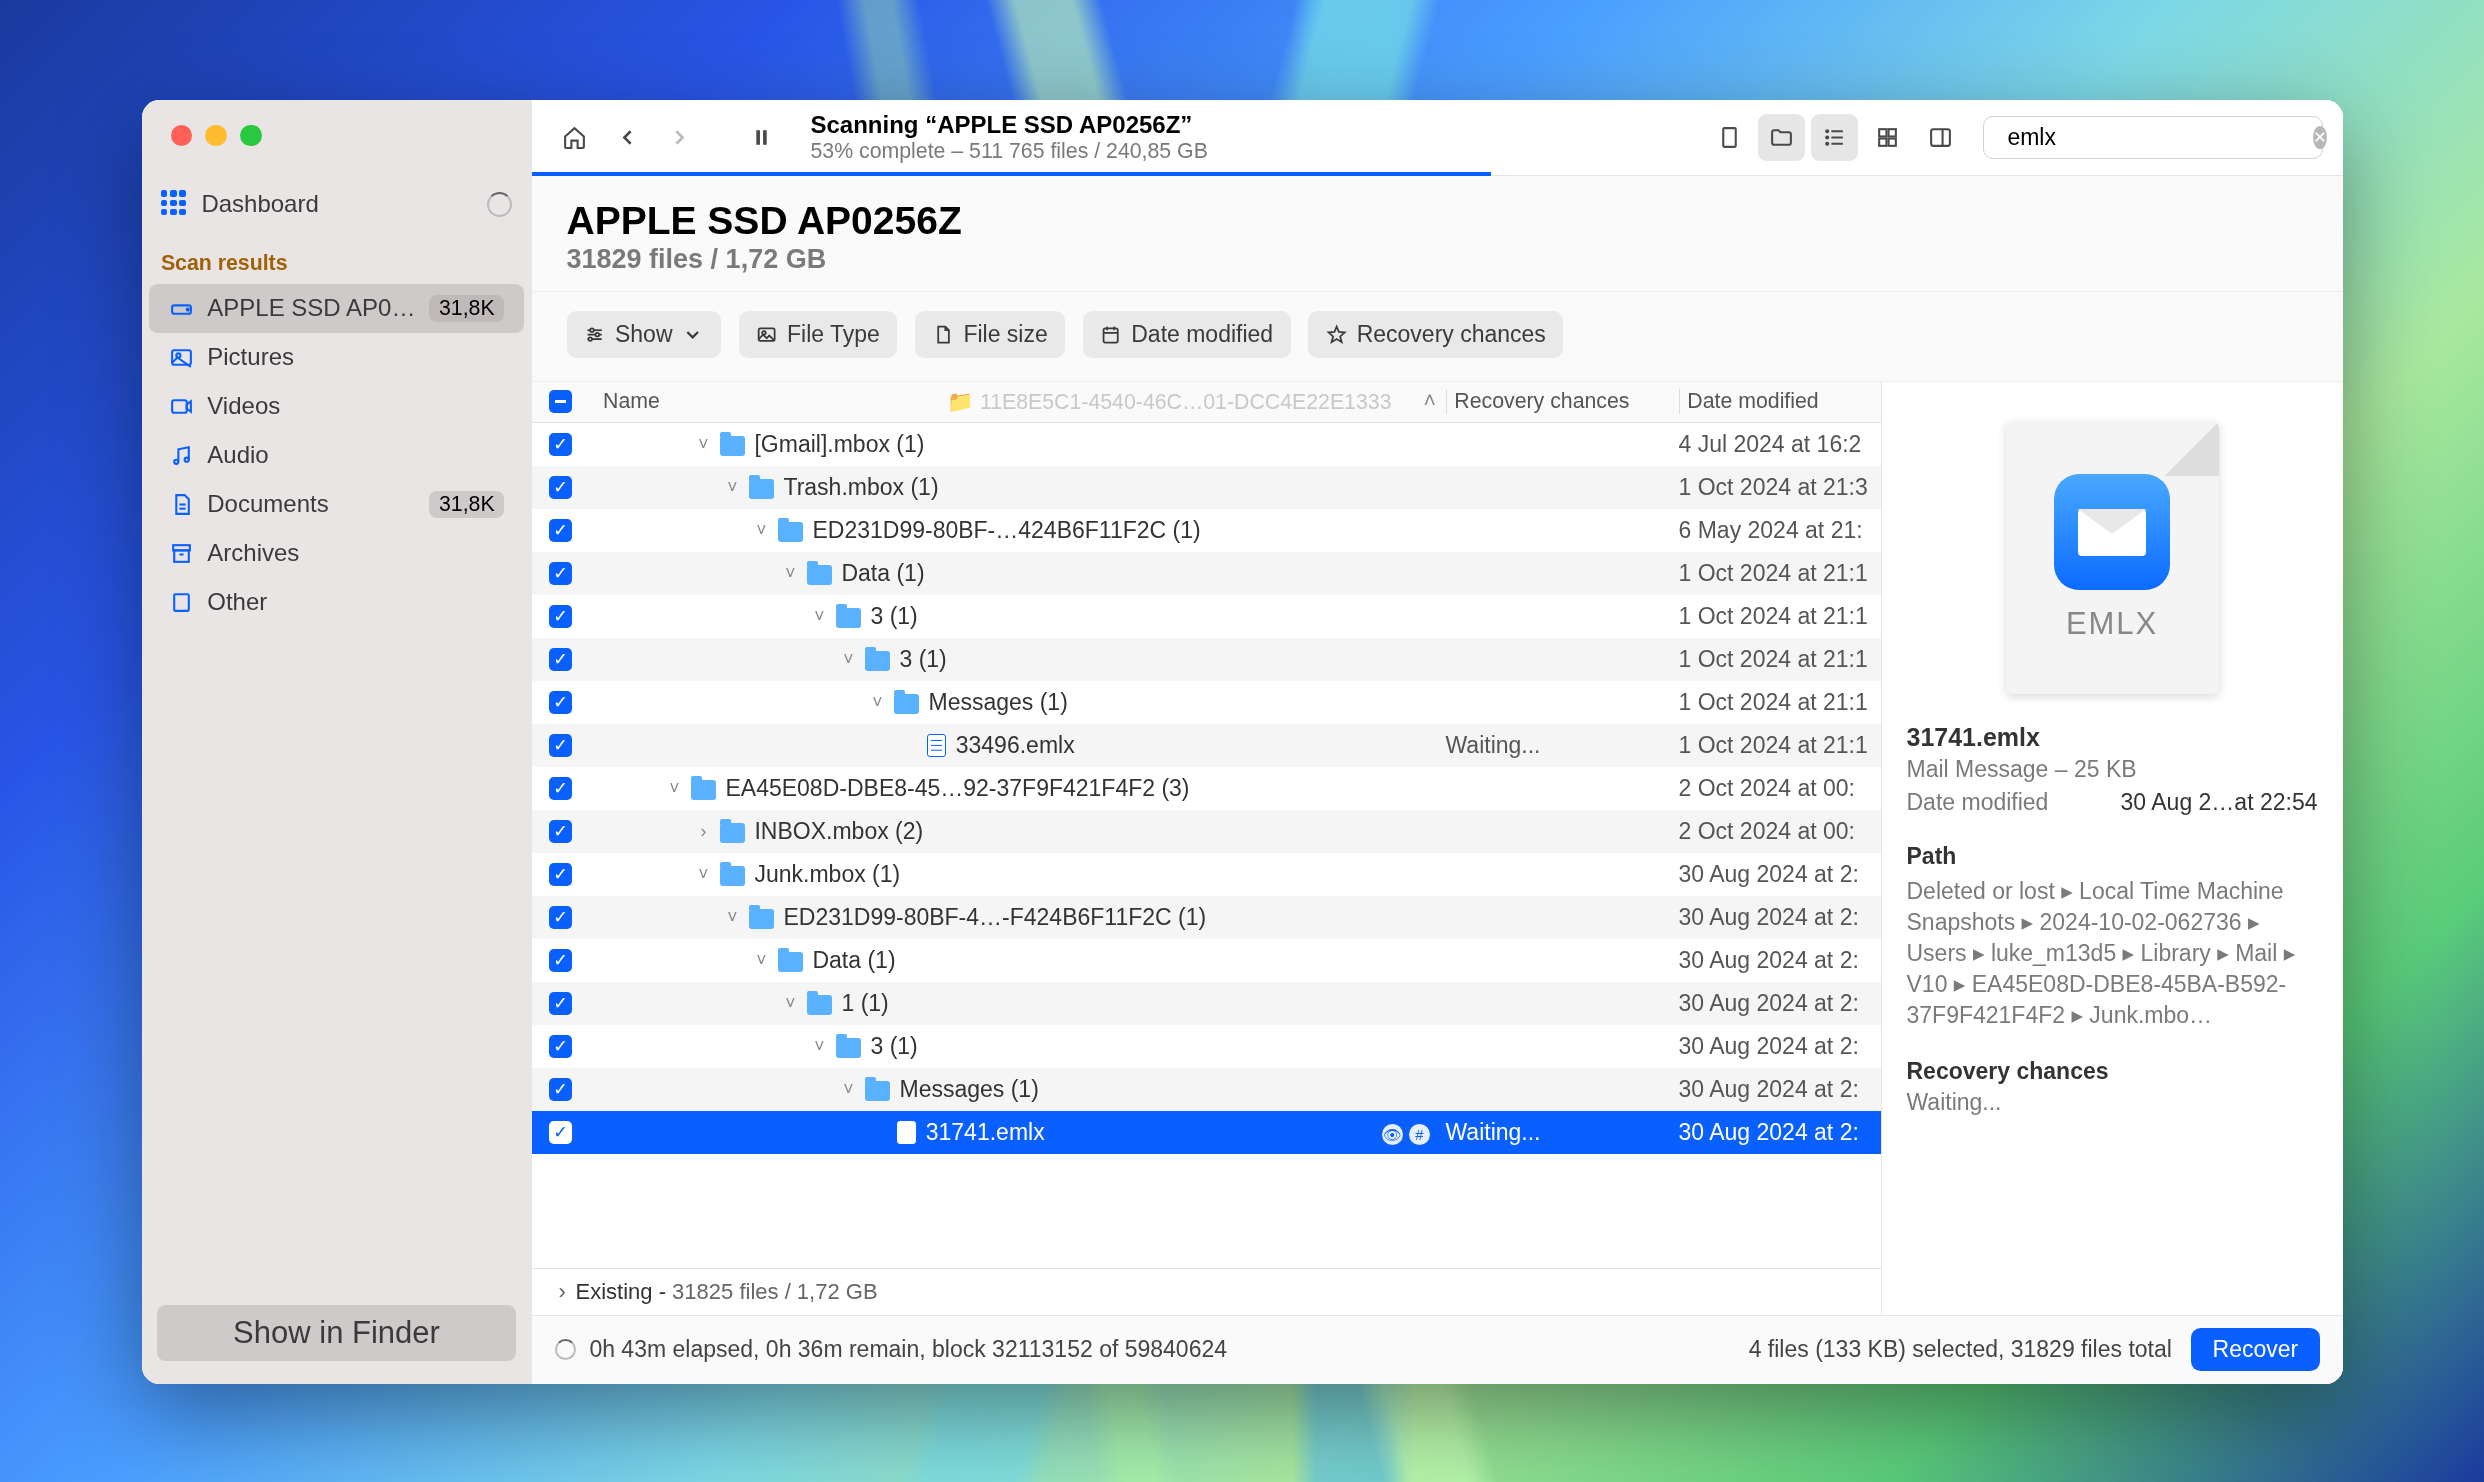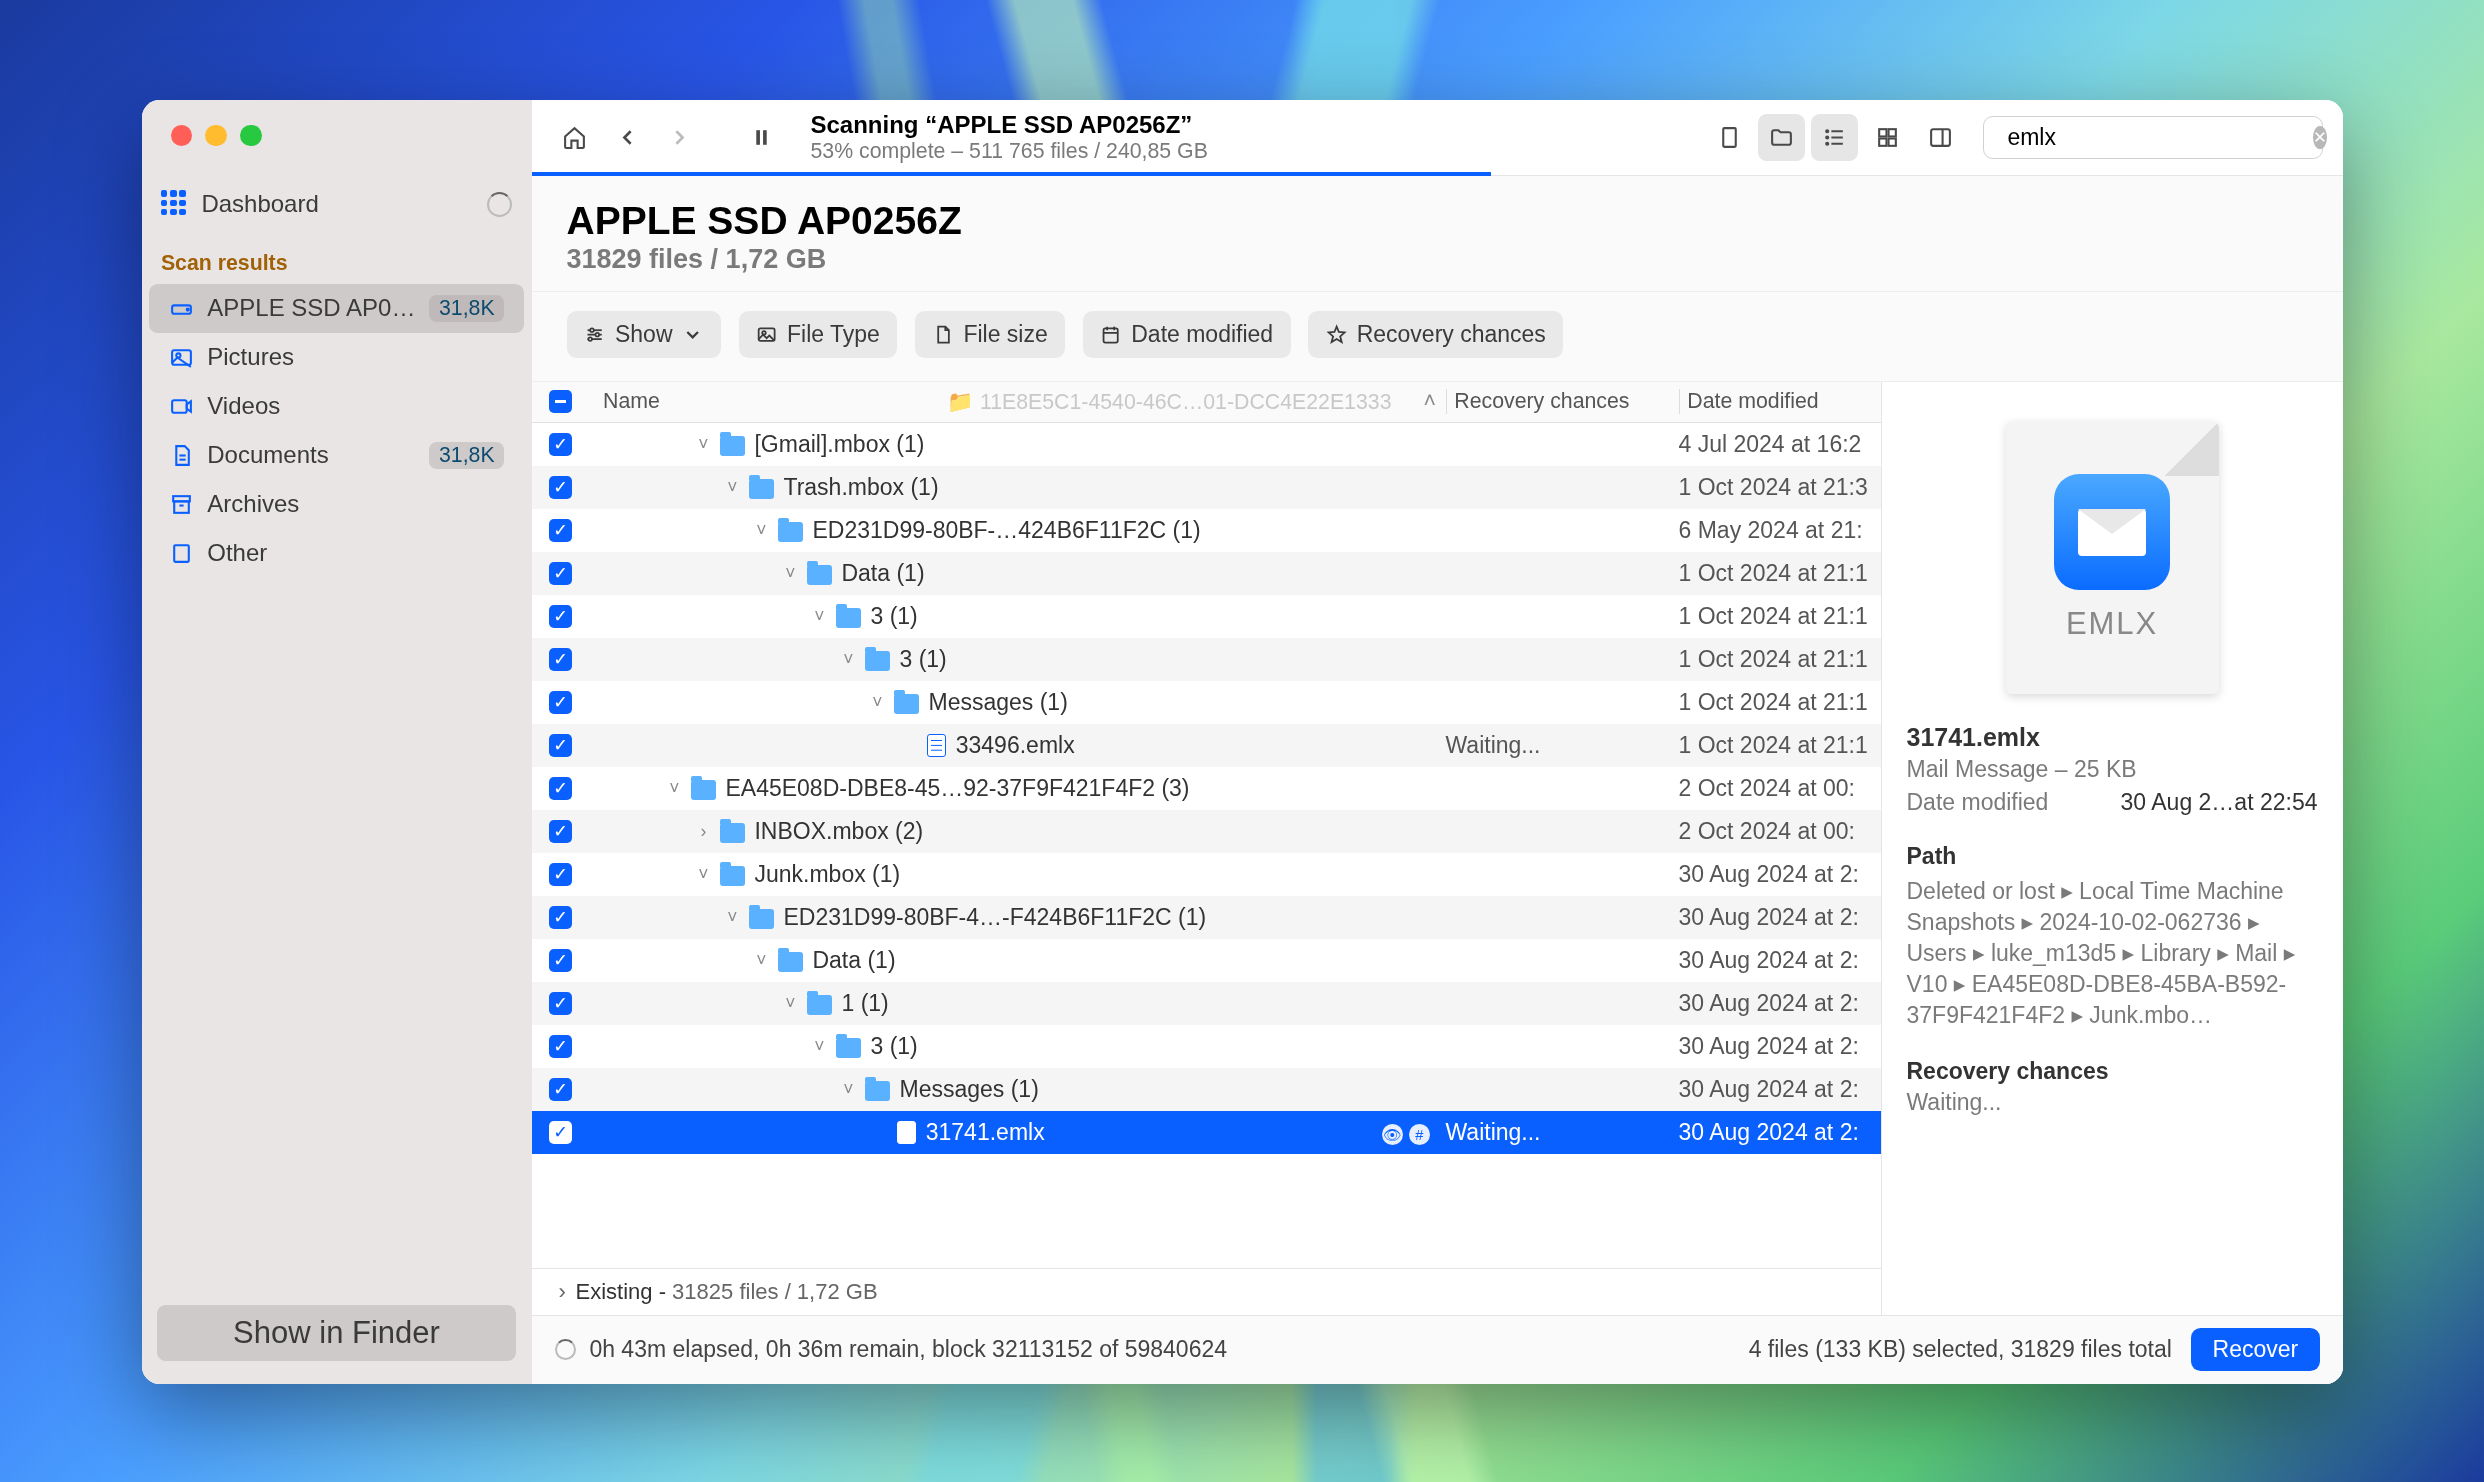--- a/index.html
+++ b/index.html
@@ -19,21 +19,21 @@
 .sb-dash { display: flex; align-items: flex-start; gap: 15.5px; font-size: 24px; color: #3a3a3a; }
 .sb-grid { width: 25px; height: 25px; display: grid; grid-template: repeat(3,1fr)/repeat(3,1fr); gap: 2.9px; }
 .sb-grid span { background: #0a60ff; border-radius: 1.9px; }
 .spinner { width: 25px; height: 25px; border: 2.9px solid #bbb; border-top-color: #666; border-radius: 50%; }
 .sb-section { font-size: 21.3px; color: #a16207; font-weight: 600; padding: 23px 19.4px 7.8px; }
 .sb-item { display: flex; align-items: center; gap: 13.6px; padding: 7.8px 19.4px; height: 49px; font-size: 24px; color: #3a3a3a; border-radius: 8.7px; margin: 0 7.8px; }
 .sb-item.active { background: #cfcaca; }
 .sb-icon { width: 25px; height: 25px; color: #0a60ff; flex-shrink: 0; }
 .sb-icon svg { width: 100%; height: 100%; }
 .sb-label { flex: 1; white-space: nowrap; overflow: hidden; text-overflow: ellipsis; }
-.sb-badge { background: #cfcaca; border-radius: 7.8px; padding: 1px 9.7px; font-size: 21.3px; color: #0c4a6e; }
+.sb-badge { background: #cfcaca; border-radius: 7.8px; padding: 1px 9.7px; font-size: 21.3px; color: #000000; }
 .sb-item.active .sb-badge { background: #bfb9b9; }
 .sb-footer { margin-top: auto; padding: 23px 15.5px; }
 .sb-footer-btn { width: 100%; background: #cfcaca; border: none; border-radius: 8.7px; padding: 9.7px; font-size: 31px; color: #3a3a3a; }
 
 .main { flex: 1; display: flex; flex-direction: column; background: #fff; }
 .toolbar { display: flex; align-items: center; height: 76px; padding: 0 19.4px; gap: 5.8px; border-bottom: 1px solid #e5e5e5; position: relative; }
 .tb-btn { width: 47px; height: 47px; border: none; background: transparent; border-radius: 8.7px; color: #4a4a4a; display: flex; align-items: center; justify-content: center; }
 .tb-btn svg { width: 25px; height: 25px; }
 .tb-btn.view-active { background: #e6e6e6; }
 .tb-title-block { flex: 0 0 auto; margin-left: 19.4px; }
@@ -156,20 +156,28 @@
         </div>
         <div class="sb-item">
           <span class="sb-icon"><svg viewBox="0 0 24 24" fill="none" stroke="currentColor" stroke-width="2">
               <rect x="3" y="6" width="14" height="12" rx="2"></rect>
               <path d="M17 10l4-3v10l-4-3z"></path>
             </svg></span>
           <span class="sb-label">Videos</span>
         </div>
         <div class="sb-item">
           <span class="sb-icon"><svg viewBox="0 0 24 24" fill="none" stroke="currentColor" stroke-width="2">
+              <path d="M9 18V6l10-2v12"></path>
+              <circle cx="7" cy="18" r="2"></circle>
+              <circle cx="17" cy="16" r="2"></circle>
+            </svg></span>
+          <span class="sb-label">Audio</span>
+        </div>
+        <div class="sb-item">
+          <span class="sb-icon"><svg viewBox="0 0 24 24" fill="none" stroke="currentColor" stroke-width="2">
               <path d="M7 3h8l4 4v14H7z"></path>
               <line x1="10" y1="12" x2="16" y2="12"></line>
               <line x1="10" y1="16" x2="16" y2="16"></line>
             </svg></span>
           <span class="sb-label">Documents</span>
           <span class="sb-badge">31,8K</span>
         </div>
         <div class="sb-item">
           <span class="sb-icon"><svg viewBox="0 0 24 24" fill="none" stroke="currentColor" stroke-width="2">
               <rect x="4" y="4" width="16" height="5"></rect>

